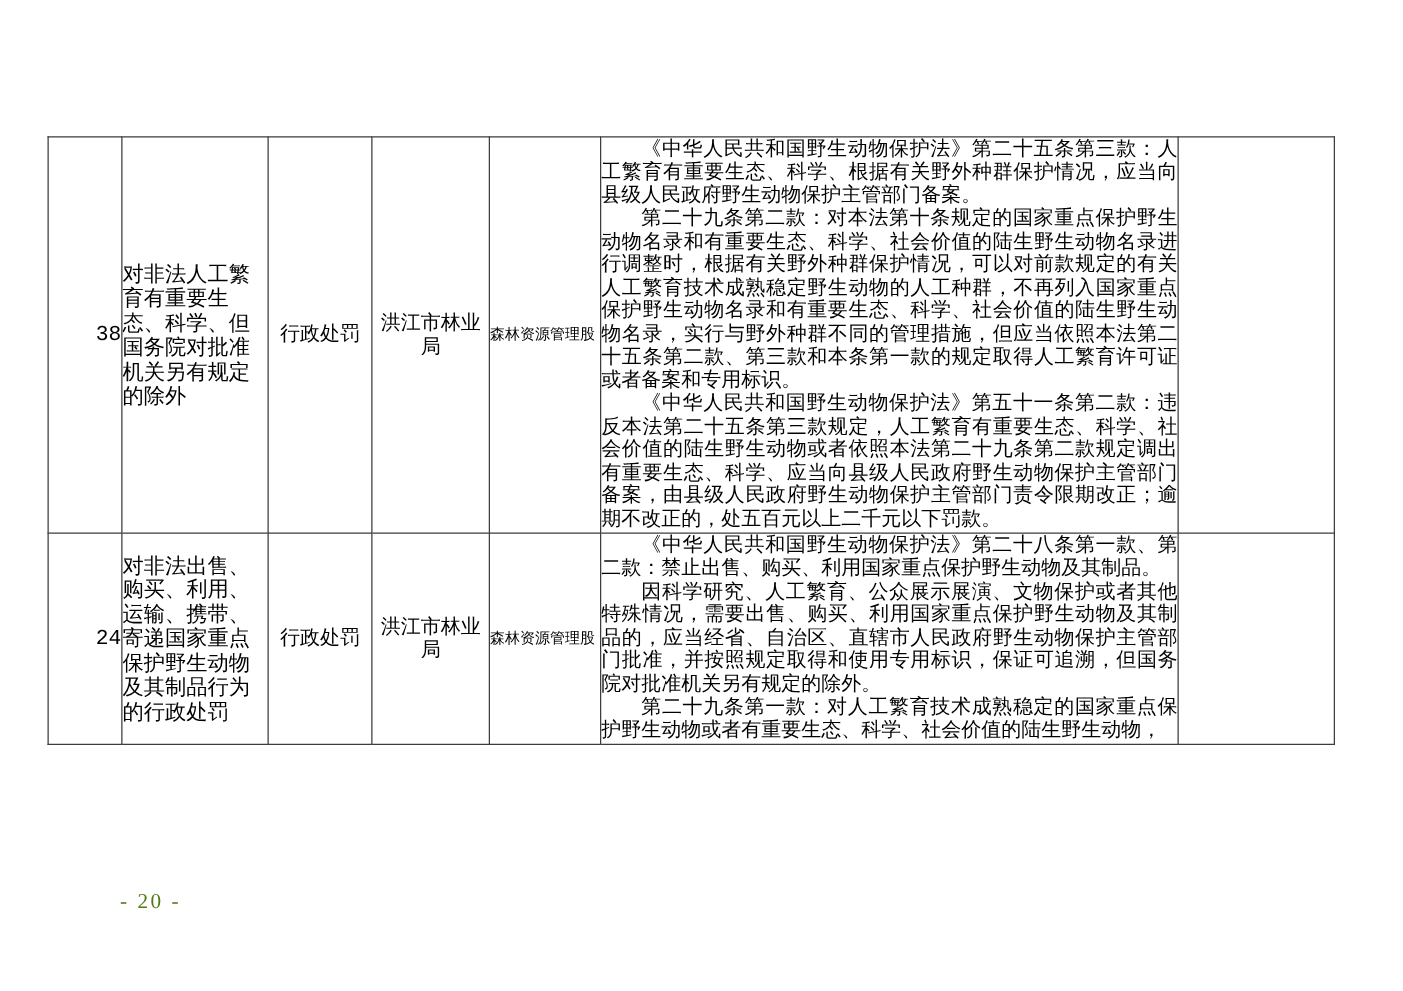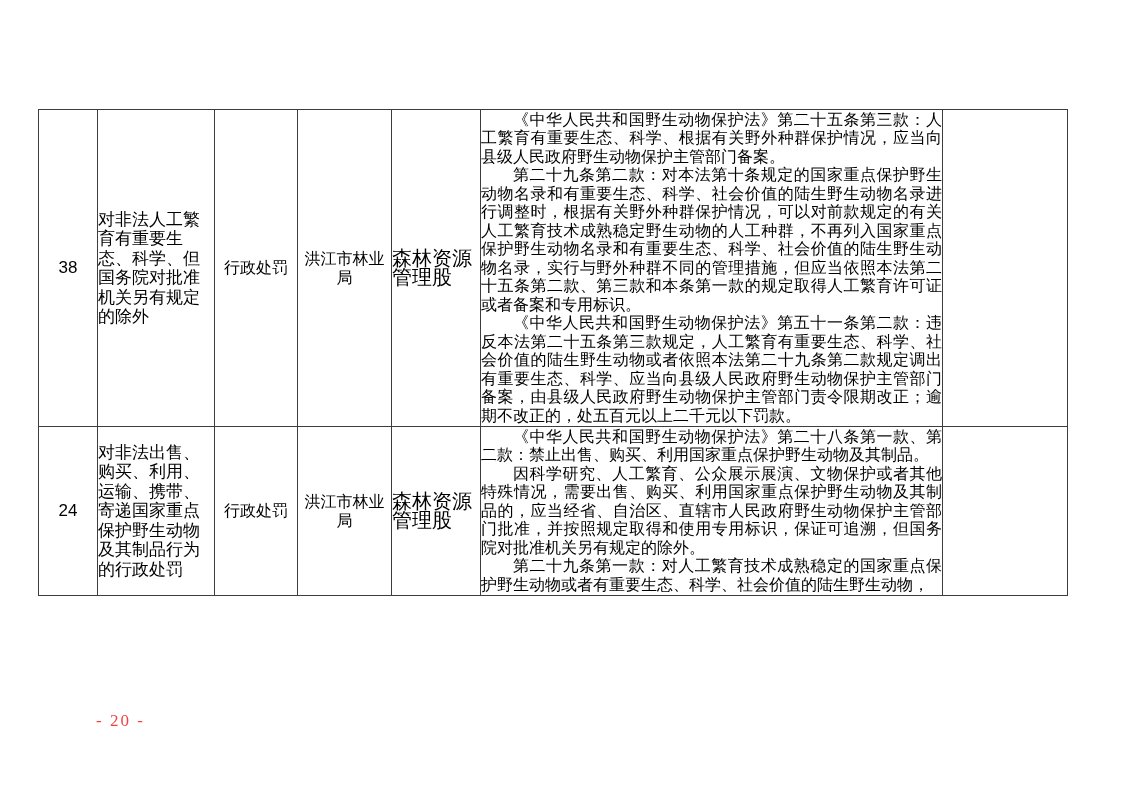--- a/index.html
+++ b/index.html
@@ -36,40 +36,40 @@
   tr.cont-row     { height: 42px; }
   tr.row-38       { height: 317px; }
   tr.row-39       { height: 169px; }
 
   th.hdr {
     font-size: 16px;
     text-align: center;
     line-height: 19px;
   }
   td.seq {
-    font-family: Liberation Sans, sans-serif;
+    font-family: Liberation Mono, monospace;
     font-size: 17px;
-    text-align: center;
+    text-align: right;
   }
   td.name {
     font-size: 17px;
     line-height: 19.5px;
     text-align: left;
     padding: 0 5px;
     word-break: normal;
     line-break: strict;
   }
   td.cat, td.subj {
     font-size: 16px;
     line-height: 19.5px;
     text-align: center;
     padding: 0 10px;
   }
   td.agency {
-    font-size: 20px;
+    font-size: 12px;
     line-height: 19.5px;
     text-align: left;
     padding: 0 6px 0 5px;
   }
   td.basis {
     font-size: 16px;
     line-height: 18.5px;
     text-align: justify;
     text-justify: inter-ideograph;
     vertical-align: top;
@@ -85,21 +85,21 @@
   }
   td.remark { }
 
   .page-number {
     position: absolute;
     left: 96px;
     top: 711px;
     font-family: "Liberation Serif", serif;
     font-size: 17px;
     letter-spacing: 2px;
-    color: #ef4444;
+    color: #4d7c0f;
   }
 </style>
 </head>
 <body>
 
 <div class="page">
 
   <table class="law-table">
     <colgroup>
       <col style="width:59px">

